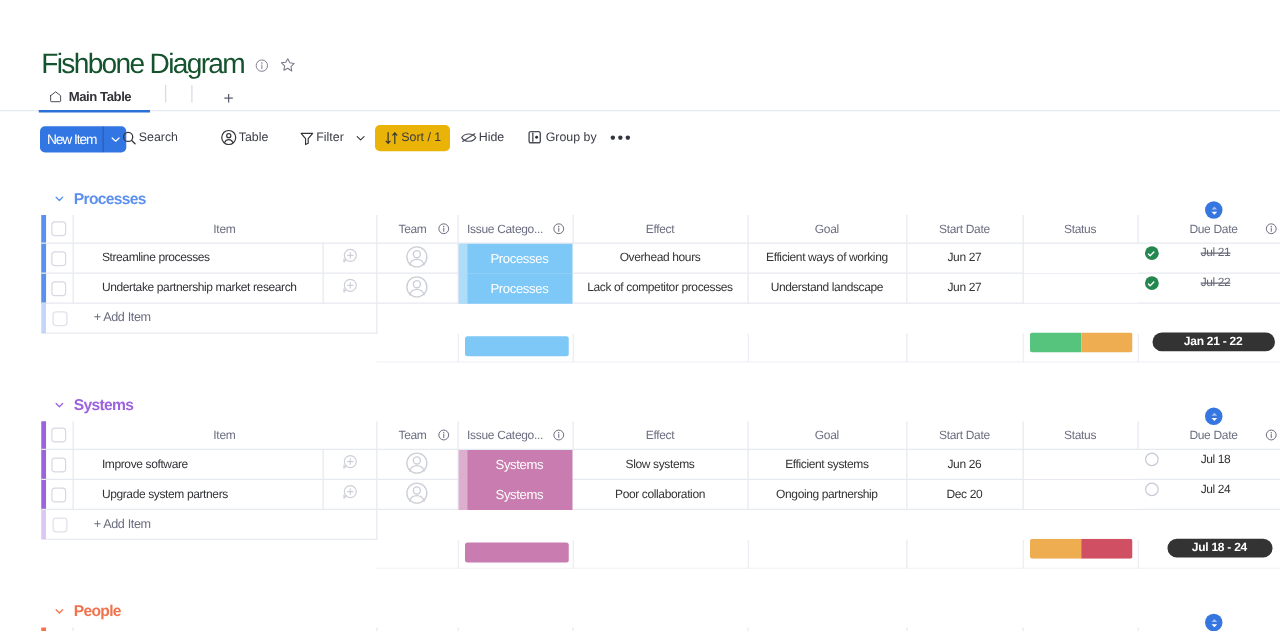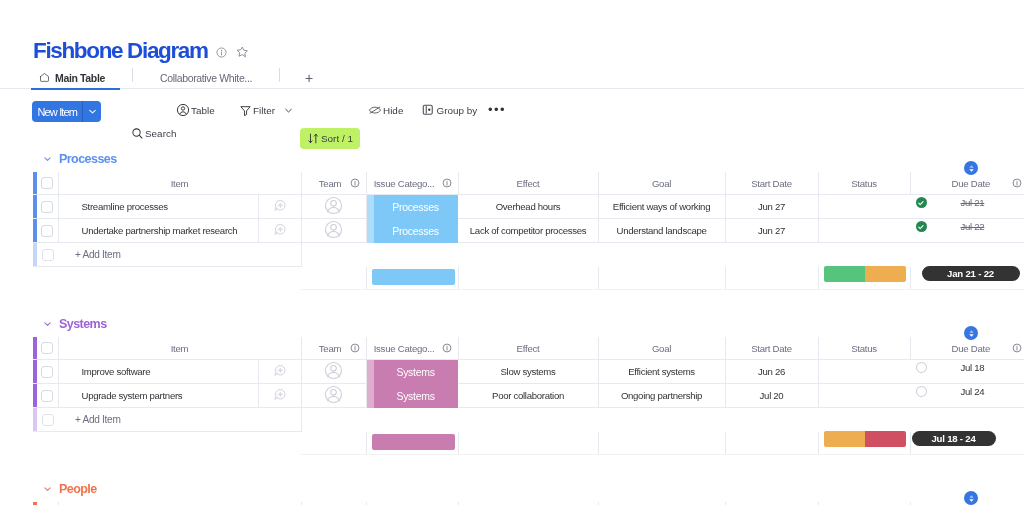--- a/index.html
+++ b/index.html
@@ -5,21 +5,21 @@
 <style>
   html,body{margin:0;padding:0;}
   body{width:1024px;height:505px;overflow:hidden;background:#ffffff;
        font-family:"Liberation Sans", sans-serif;color:#323338;
        -webkit-font-smoothing:antialiased;}
   .page{position:relative;width:1024px;height:505px;overflow:hidden;}
 
   
   .board-head{position:absolute;left:0;top:0;width:1024px;}
   .title-row{position:absolute;left:33px;top:40px;display:flex;align-items:baseline;}
-  .board-title{font-size:22.5px;line-height:22px;font-weight:700;color:#1d4ed8;
+  .board-title{font-size:22.5px;line-height:22px;font-weight:400;color:#14532d;
      letter-spacing:-1.35px;white-space:nowrap;}
   .icon-btn{display:inline-flex;align-items:center;justify-content:center;
      width:14px;height:14px;margin-left:7px;align-self:center;margin-top:2px;}
   .icon-btn svg{display:block;}
 
   .tabs{position:absolute;left:30px;top:68px;display:flex;align-items:flex-start;height:20px;gap:16px;}
   .tab{display:flex;align-items:center;height:20px;padding:0 9px;font-size:10.5px;
        color:#676879;white-space:nowrap;letter-spacing:-0.35px;}
   .tab.active{color:#323338;font-weight:700;}
   .tab .home{margin-right:5px;display:flex;margin-top:-1px;}
@@ -33,21 +33,21 @@
   .toolbar{position:absolute;left:0;top:98px;height:26px;width:1024px;}
   .new-item{position:absolute;left:32px;top:3px;height:21px;display:flex;align-items:stretch;
      background:#3276e3;color:#fff;border-radius:4px;overflow:hidden;}
   .new-item .lbl{display:flex;align-items:center;padding:0 5px 0 5.5px;font-size:11px;
      font-weight:400;letter-spacing:-0.85px;white-space:nowrap;}
   .new-item .split{width:1px;background:rgba(0,0,0,0.20);}
   .new-item .car{display:flex;align-items:center;justify-content:center;width:18px;}
   .tb-btn{position:absolute;top:1.5px;height:21px;display:flex;align-items:center;
      color:#3a3c45;font-size:9.9px;letter-spacing:0.02px;white-space:nowrap;border-radius:4px;padding:0 5px;}
   .tb-btn .ic{display:flex;align-items:center;margin-right:1px;}
-  .tb-btn.active{background:#bef264;margin-top:28px;}
+  .tb-btn.active{background:#eab308;}
   .tb-more{position:absolute;top:1px;height:21px;display:flex;align-items:center;
      color:#33353e;font-size:13px;letter-spacing:1.4px;}
 
   
   .board{position:absolute;left:0;top:145px;width:1024px;}
   .group{position:relative;}
   .group-title{position:absolute;display:flex;align-items:center;height:14px;font-size:12.5px;
      font-weight:700;letter-spacing:-0.55px;}
   .group-chevron{display:flex;align-items:center;justify-content:center;width:11px;height:14px;}
   .group-name{margin-left:6px;white-space:nowrap;}
@@ -114,41 +114,38 @@
     <div class="tabs">
       <div class="tab active">
         <span class="home">
           <svg width="11" height="10.5" viewBox="0 0 22 21" fill="none">
             <path d="M3.0 9.1L11 2.9l8.0 6.2v8.3a1.3 1.3 0 0 1-1.3 1.3H4.3a1.3 1.3 0 0 1-1.3-1.3V9.1z" stroke="#45464f" stroke-width="1.55" stroke-linejoin="round" stroke-linecap="round"></path>
           </svg>
         </span>
         <span>Main Table</span>
       </div>
       <div class="tab-sep"></div>
-      <div class="tab">
-        <span>Collaborative White...</span>
-      </div>
       <div class="tab-sep"></div>
       <div class="tab-add">+</div>
     </div>
     <div class="tabs-rule"></div>
     <div class="tabs-active-rule"></div>
   </div>
 
   <div class="toolbar">
     <div class="new-item">
       <span class="lbl">New Item</span>
       <span class="split"></span>
       <span class="car">
         <svg width="11" height="11" viewBox="0 0 16 16" fill="none">
           <path d="M4 6.3L8 10.1l4-3.8" stroke="#ffffff" stroke-width="1.5" stroke-linecap="round" stroke-linejoin="round"></path>
         </svg>
       </span>
     </div>
-  <div class="tb-btn" style="left: 126px; margin-top: 23px;">
+  <div class="tb-btn" style="left: 92px;">
         <span class="ic" style="margin-right:1px">
           <svg width="13" height="13" viewBox="0 0 16 16" fill="none">
             <circle cx="6.8" cy="6.8" r="4.5" stroke="#323338" stroke-width="1.25"></circle>
             <path d="M10.3 10.3L13.6 13.6" stroke="#323338" stroke-width="1.25" stroke-linecap="round"></path>
           </svg>
         </span>
         <span>Search</span>
       </div>
       <div class="tb-btn" style="left: 171px;">
         <span class="ic" style="margin-right:1px">
@@ -527,21 +524,21 @@
                     <path d="M4.3 18.4a6.95 6.95 0 0 1 13.4 0" stroke="#cdcfd8" stroke-width="1.3" stroke-linecap="round"></path>
                   </svg></span></td>
               <td class="lbl-td" style="padding:0;border-right-color:transparent">
                 <div class="label-cell" style="padding-left:7px;background:#c87caf">
                   <span class="label-strip"></span>
                   <span>Systems</span>
                 </div>
               </td>
               <td><span>Poor collaboration</span></td>
               <td><span>Ongoing partnership</span></td>
-              <td><span>Jul 20</span></td>
+              <td><span>Dec 20</span></td>
               <td class="lbl-td status-cell" style="padding:0;border-right-color:transparent">
                 <div class="label-cell" style="background:#efad52">
                   <span>Working on it</span>
                 </div>
               </td>
               <td>
                 <div class="due-cell">
                   <span class="due-open"></span>
                   <span class="due-txt">Jul 24</span>
                 </div>
@@ -564,21 +561,21 @@
               <td></td>
               <td></td>
               <td></td>
               <td>
                 <div class="sumbar sum-wrap" style="width:82px;left:5px;top:-1px">
                   <span style="width:50%;background:#efad52"></span>
                   <span style="width:50%;background:#d04f63"></span>
                 </div>
               </td>
               <td style="border-right:0">
-                <div class="datepill sum-wrap" style="width:84px;left:1px;top:-1px">Jul 18 - 24</div>
+                <div class="datepill sum-wrap" style="width:84px;left:23px;top:-1px">Jul 18 - 24</div>
               </td>
             </tr>
           </tbody>
         </table>
         <div class="sortbadge" style="left: 964px; top: 181px;">
           <svg width="9" height="9" viewBox="0 0 12 12" fill="none">
             <path d="M6 1.6L9 4.9H3L6 1.6z" fill="rgba(255,255,255,0.55)"></path>
             <path d="M6 10.4L3 7.1h6L6 10.4z" fill="#ffffff"></path>
           </svg>
         </div>

